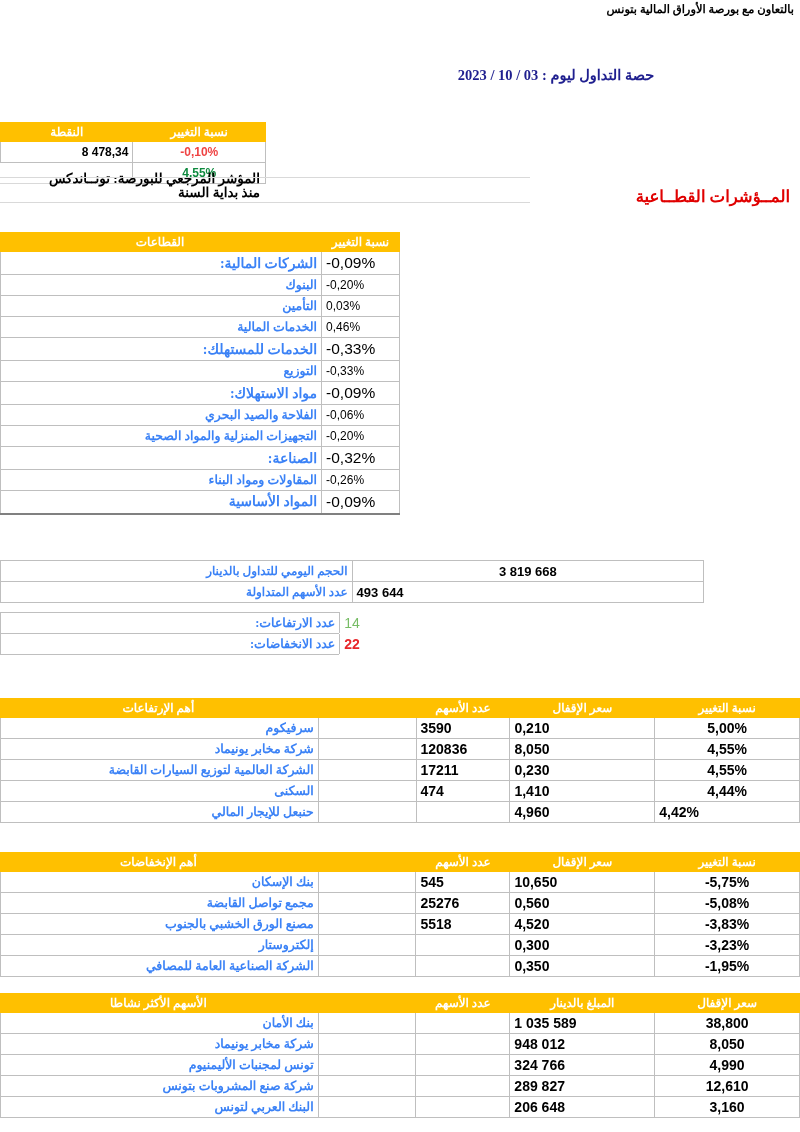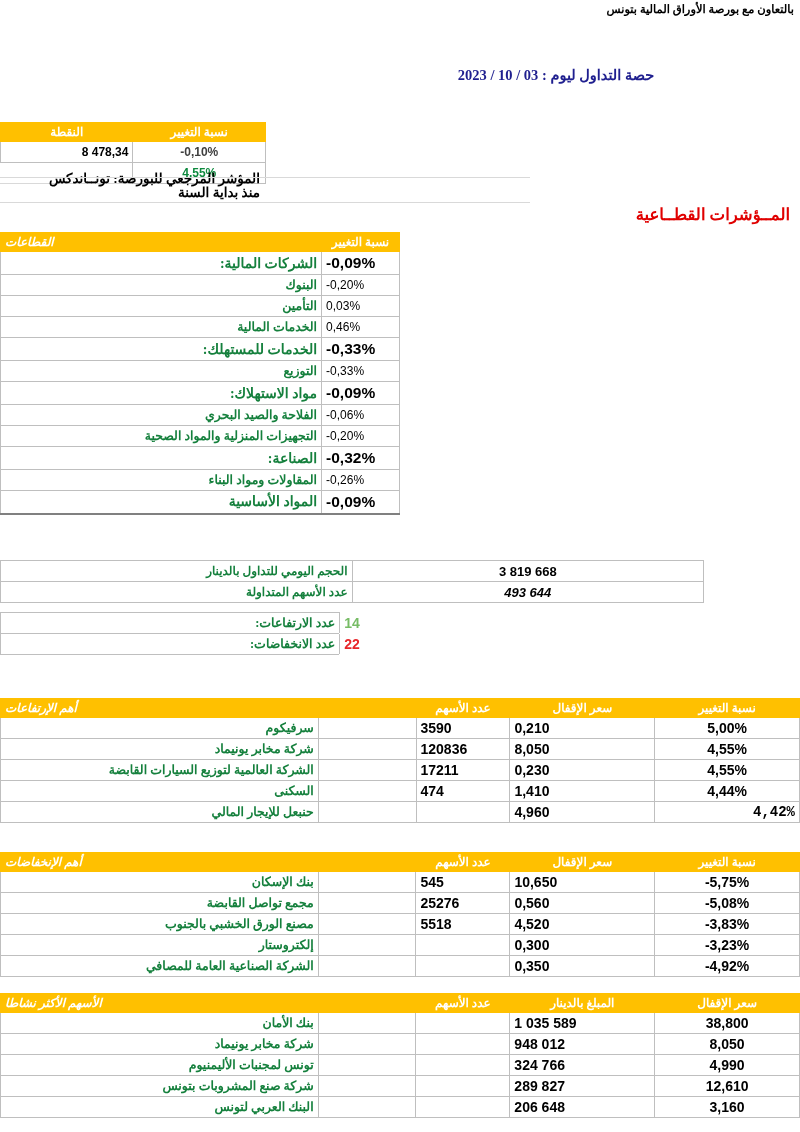--- a/index.html
+++ b/index.html
@@ -65,69 +65,69 @@
     font-size: 11px;
     height: 19px;
     border: 1px solid #FFC000 !important;
   }
   .hdr-blank { background:#FFC000; border:1px solid #FFC000 !important; }
   .nameCell {
     text-align: right;
     font-family: "Liberation Serif", "DejaVu Serif", serif;
     font-weight: bold;
     font-size: 12.5px;
-    color: #15803d;
+    color: #3b82f6;
   }
   .numCell {
     text-align: left;
     font-weight: bold;
     font-size: 13.5px;
     color: #000;
     direction: ltr;
   }
   .emptyCell { background:#fff; }
   .rowH { height: 21px; }
 
   
   #index-table { top: 122px; right: 534px; width: 266px; }
   #index-table .c-pct  { width: 133px; }
   #index-table .c-pts  { width: 133px; }
-  .pct-down { color: #404040; font-weight: bold; }
+  .pct-down { color: #ef4444; font-weight: bold; }
   .pct-up   { color: #0E8A3E; font-weight: bold; }
 
   .idx-label {
     position: absolute; right: 540px;
     font-family: "Liberation Serif", "DejaVu Serif", serif;
     font-size: 13.5px; font-weight: bold; color: #000;
     direction: rtl; white-space: nowrap; text-align: right;
   }
   .idx-underline {
     position: absolute; background: #d9d9d9; height: 1px;
   }
 
   
   #sector-table { top: 232px; right: 400px; width: 400px; }
   #sector-table .c-s-pct { width: 78px; }
   #sector-table .c-s-nam { width: 322px; }
   .sec-group .s-name { font-size: 14px; font-weight: bold; }
-  .sec-group .s-pct  { font-size: 15.5px; font-weight: bold; }
+  .sec-group .s-pct  { font-size: 15.5px; font-weight: normal; }
   .sec-sub .s-name { font-size: 12.5px; font-weight: bold; }
   .sec-sub .s-pct  { font-size: 12px; font-weight: normal; }
 
   
   #stats-table { top: 560px; right: 96px; width: 704px; }
   #stats-table .c-v { width: 352px; }
   #stats-table .c-n { width: 352px; }
   #stats-table .numCell { font-size: 13px; }
 
   #counts-table { top: 612px; right: 330px; width: 470px; }
   #counts-table .c-cn { width: 340px; }
   #counts-table .c-cv { width: 130px; }
   #counts-table .nameCell { font-size: 12.5px; }
-  .cnt-up { color: #77BC65; font-weight: bold; font-size: 14px; }
+  .cnt-up { color: #77BC65; font-weight: normal; font-size: 14px; }
   .cnt-down { color: #E8262A; font-weight: bold; font-size: 14px; }
 
   
   .movers { right: 0px; width: 800px; }
   .movers .c-m-pct { width: 145px; }
   .movers .c-m-prc { width: 145px; }
   .movers .c-m-qty { width: 94px; }
   .movers .c-m-gap { width: 98px; }
   .movers .c-m-nam { width: 318px; }
   .movers .numCell { font-size: 14px; }
@@ -139,21 +139,21 @@
 
   #active-table { top: 993px; right: 0px; width: 800px; }
   #active-table .c-a-prc { width: 145px; }
   #active-table .c-a-amt { width: 145px; }
   #active-table .c-a-qty { width: 94px; }
   #active-table .c-a-gap { width: 98px; }
   #active-table .c-a-nam { width: 318px; }
   #active-table .numCell { font-size: 14px; }
   #active-table .nameCell { font-size: 12.5px; }
 
-  .hdr.right-lbl { text-align: left; padding-right: 6px; font-style: italic; }
+  .hdr.right-lbl { text-align: center; padding-right: 6px; }
   .hdr.ctr { text-align: center; }
 </style>
 </head>
 <body>
 
 <div class="page">
 
   <div class="coop-line">بالتعاون مع بورصة الأوراق المالية بتونس</div>
   <div class="sub-title">حصة التداول ليوم : 03 / 10 / 2023</div>
 
@@ -176,21 +176,21 @@
       <td class="emptyCell" style="border-color:#fff;border-bottom:1px solid #d9d9d9;"></td>
     </tr>
   </tbody>
     </table>
 
   <div class="idx-label" style="top:170px;margin-left:32px;">المؤشر المرجعي للبورصة: تونــاندكس</div>
   <div class="idx-underline" style="top:177px; right:270px; width:530px;"></div>
   <div class="idx-label" style="top:184px;">منذ بداية السنة</div>
   <div class="idx-underline" style="top:202px; right:270px; width:530px;"></div>
 
-  <div class="sec-title" style="top:205px; right:10px; width:790px;">المــؤشرات القطــاعية</div>
+  <div class="sec-title" style="top:187px; right:10px; width:790px;">المــؤشرات القطــاعية</div>
 
   <table class="grid" id="sector-table">
     <tbody>
         <tr>
       <th class="hdr ctr c-s-pct">نسبة التغيير</th>
       <th class="hdr right-lbl c-s-nam">القطاعات</th>
     </tr>
     <tr class="sec-group" style="height:23px;">
       <td class="numCell s-pct">-0,09%</td>
       <td class="nameCell s-name">الشركات المالية:</td>
@@ -242,21 +242,21 @@
   </tbody>
     </table>
 
   <table class="grid" id="stats-table">
     <tbody>
         <tr class="rowH">
       <td class="numCell c-v" style="text-align:center;">3 819 668</td>
       <td class="nameCell c-n">الحجم اليومي للتداول بالدينار</td>
     </tr>
     <tr class="rowH">
-      <td class="numCell c-v" style="text-align:center;font-style:italic;">493 644</td>
+      <td class="numCell c-v" style="text-align:left;">493 644</td>
       <td class="nameCell c-n">عدد الأسهم المتداولة</td>
     </tr>
   </tbody>
     </table>
 
   <table class="grid" id="counts-table">
     <tbody>
         <tr class="rowH">
       <td class="c-cv" style="text-align:left;border-color:#fff;border-left:1px solid #bfbfbf;">
         <span class="cnt-up">14</span>
@@ -304,21 +304,21 @@
       <td class="nameCell">الشركة العالمية لتوزيع السيارات القابضة</td>
     </tr>
     <tr class="rowH">
       <td class="numCell" style="text-align:center;">4,44%</td>
       <td class="numCell">1,410</td>
       <td class="numCell">474</td>
       <td class="emptyCell"></td>
       <td class="nameCell">السكنى</td>
     </tr>
     <tr class="rowH">
-      <td class="numCell" style="text-align:right;font-family:Liberation Mono, monospace;">4,42%</td>
+      <td class="numCell" style="text-align:left;">4,42%</td>
       <td class="numCell">4,960</td>
       <td class="numCell"></td>
       <td class="emptyCell"></td>
       <td class="nameCell">حنبعل للإيجار المالي</td>
     </tr>
   </tbody>
     </table>
 
   <table class="grid movers" id="losers-table">
     <tbody>
@@ -351,21 +351,21 @@
       <td class="nameCell">مصنع الورق الخشبي بالجنوب</td>
     </tr>
     <tr class="rowH">
       <td class="numCell" style="text-align:center;">-3,23%</td>
       <td class="numCell">0,300</td>
       <td class="numCell"></td>
       <td class="emptyCell"></td>
       <td class="nameCell">إلكتروستار</td>
     </tr>
     <tr class="rowH">
-      <td class="numCell" style="text-align:center;">-4,92%</td>
+      <td class="numCell" style="text-align:center;">-1,95%</td>
       <td class="numCell">0,350</td>
       <td class="numCell"></td>
       <td class="emptyCell"></td>
       <td class="nameCell">الشركة الصناعية العامة للمصافي</td>
     </tr>
   </tbody>
     </table>
 
   <table class="grid" id="active-table">
     <tbody>

